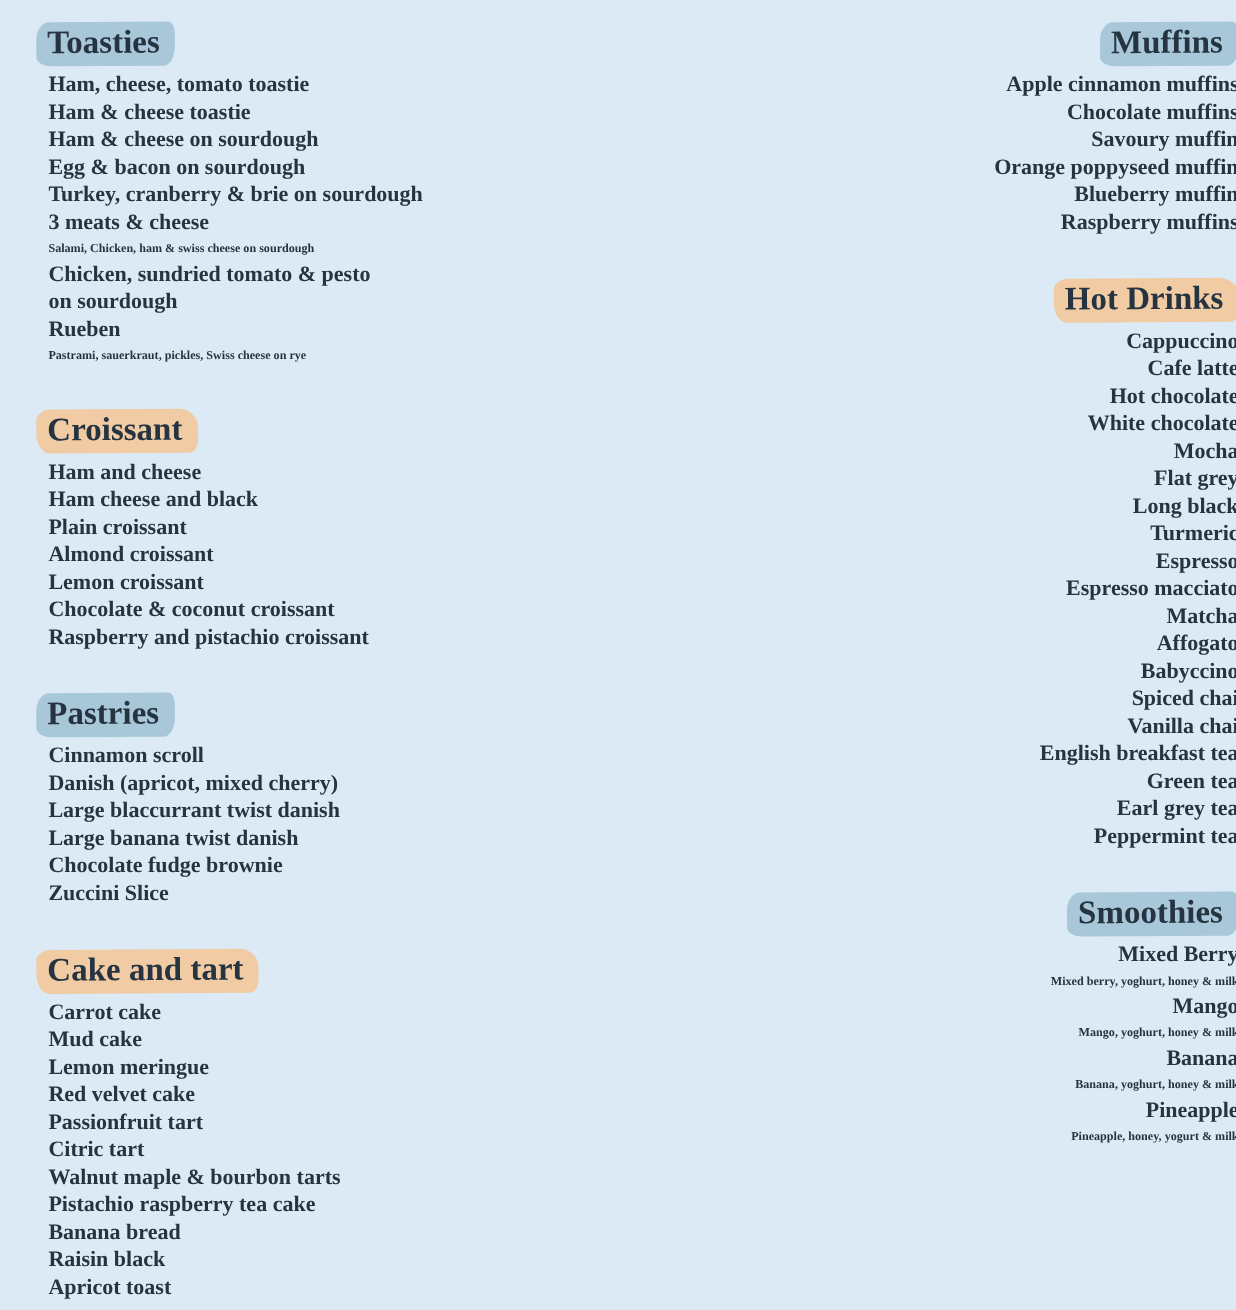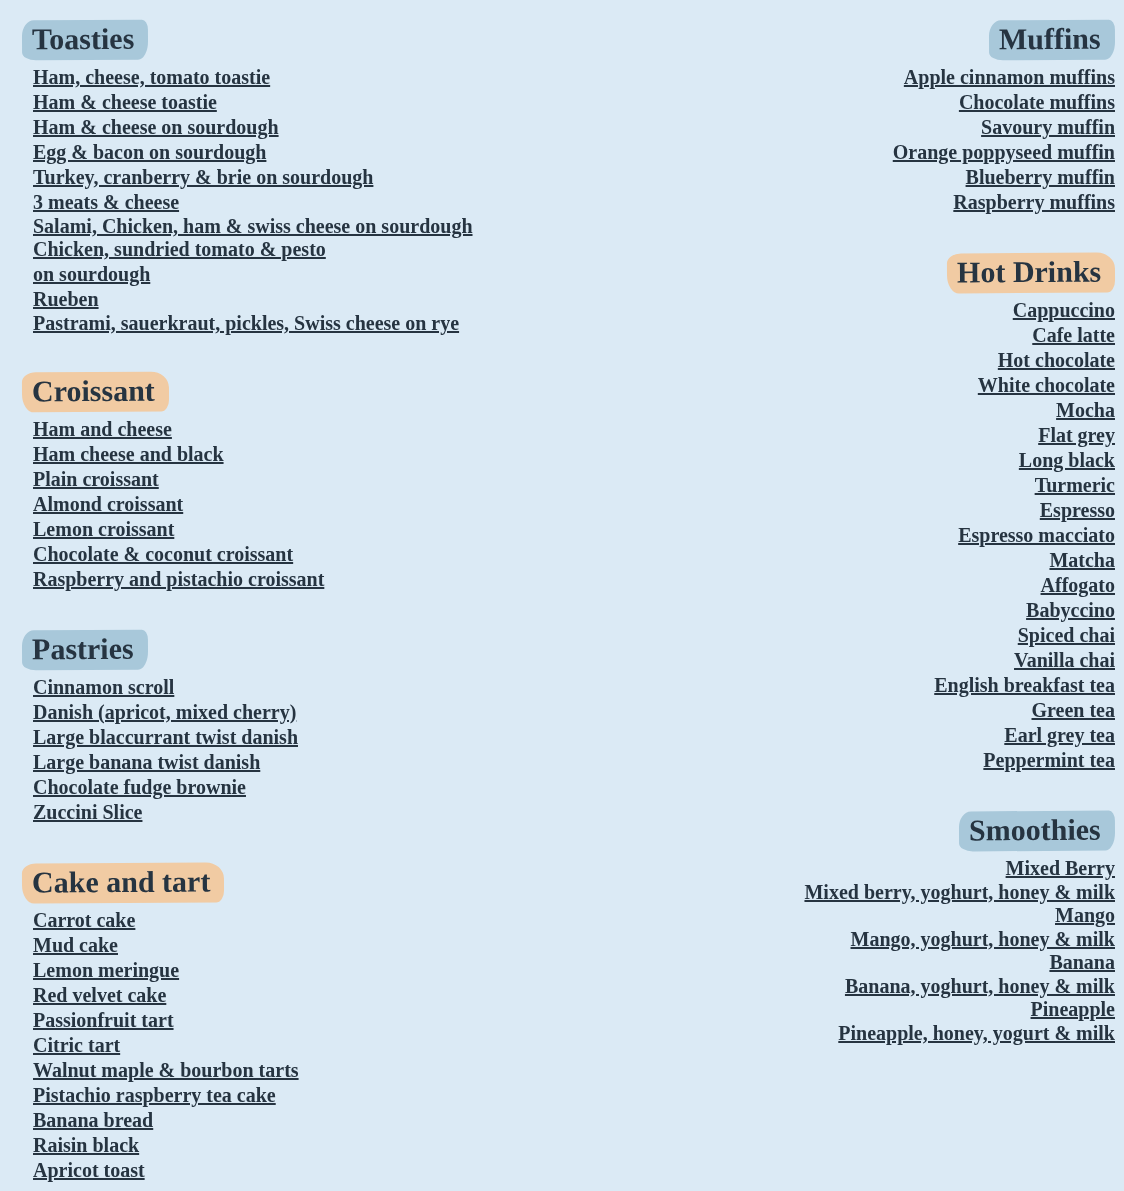--- a/index.html
+++ b/index.html
@@ -10,24 +10,23 @@
     width: 1124px;
     height: 1191px;
     overflow: hidden;
     background: var(--bg, #dbeaf5);
     color: var(--text, #263441);
     font-family: "Liberation Serif", "DejaVu Serif", serif;
   }
   .menu {
     display: flex;
     box-sizing: border-box;
-    padding: 20px 0 0 33px;
+    padding: 20px 0 0 44px;
     width: 100%;
     height: 100%;
-    text-decoration: underline;
   }
   .column { flex: none; }
   .col-left  { width: 562px; }
   .col-right { width: 520px; text-align: right; }
 
   .menu-section { margin-bottom: 38px; }
 
   .section-title {
     font-size: 30px;
     line-height: 34px;
@@ -53,21 +52,21 @@
     margin: 0;
     padding: 0;
   }
   .item-name {
     font-size: 20px;
     line-height: 25px;
     font-weight: bold;
     white-space: pre-line;
   }
   .item-desc {
-    font-size: 20px;
+    font-size: 11px;
     line-height: 22px;
     font-weight: bold;
   }
 </style>
 </head>
 <body>
 
 <div class="menu">
     <div class="column col-left">
       <section class="menu-section">

